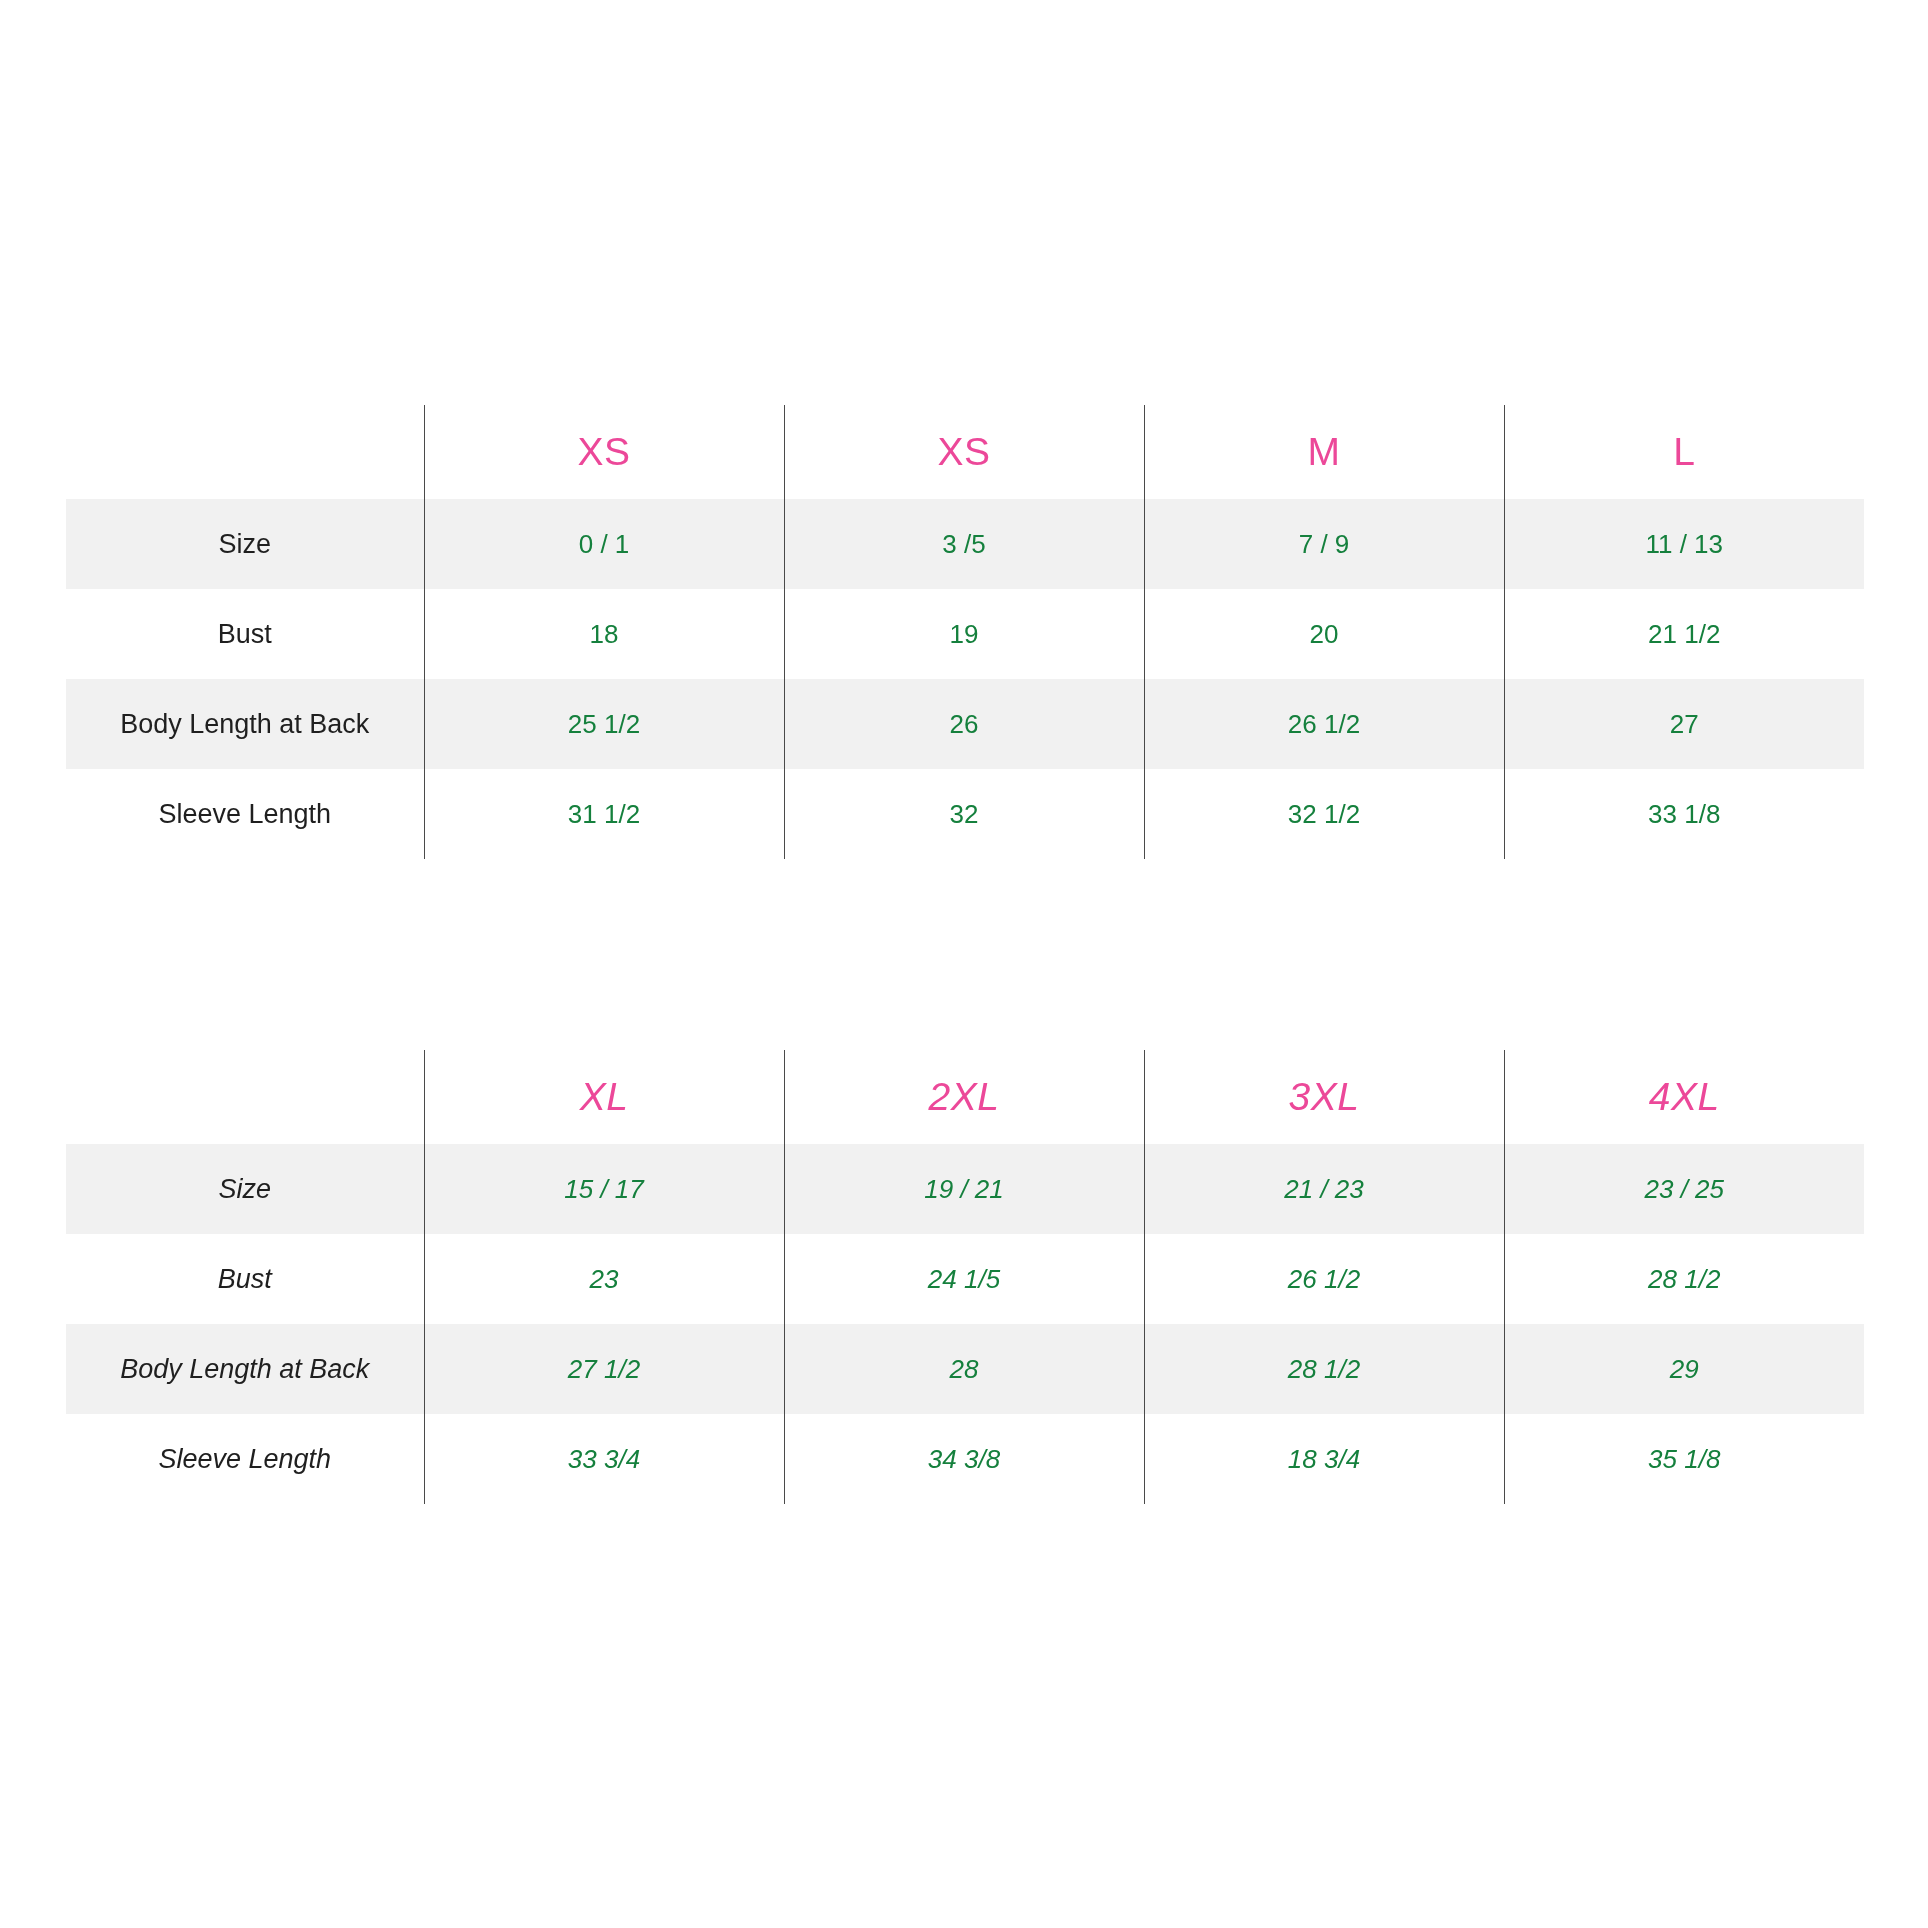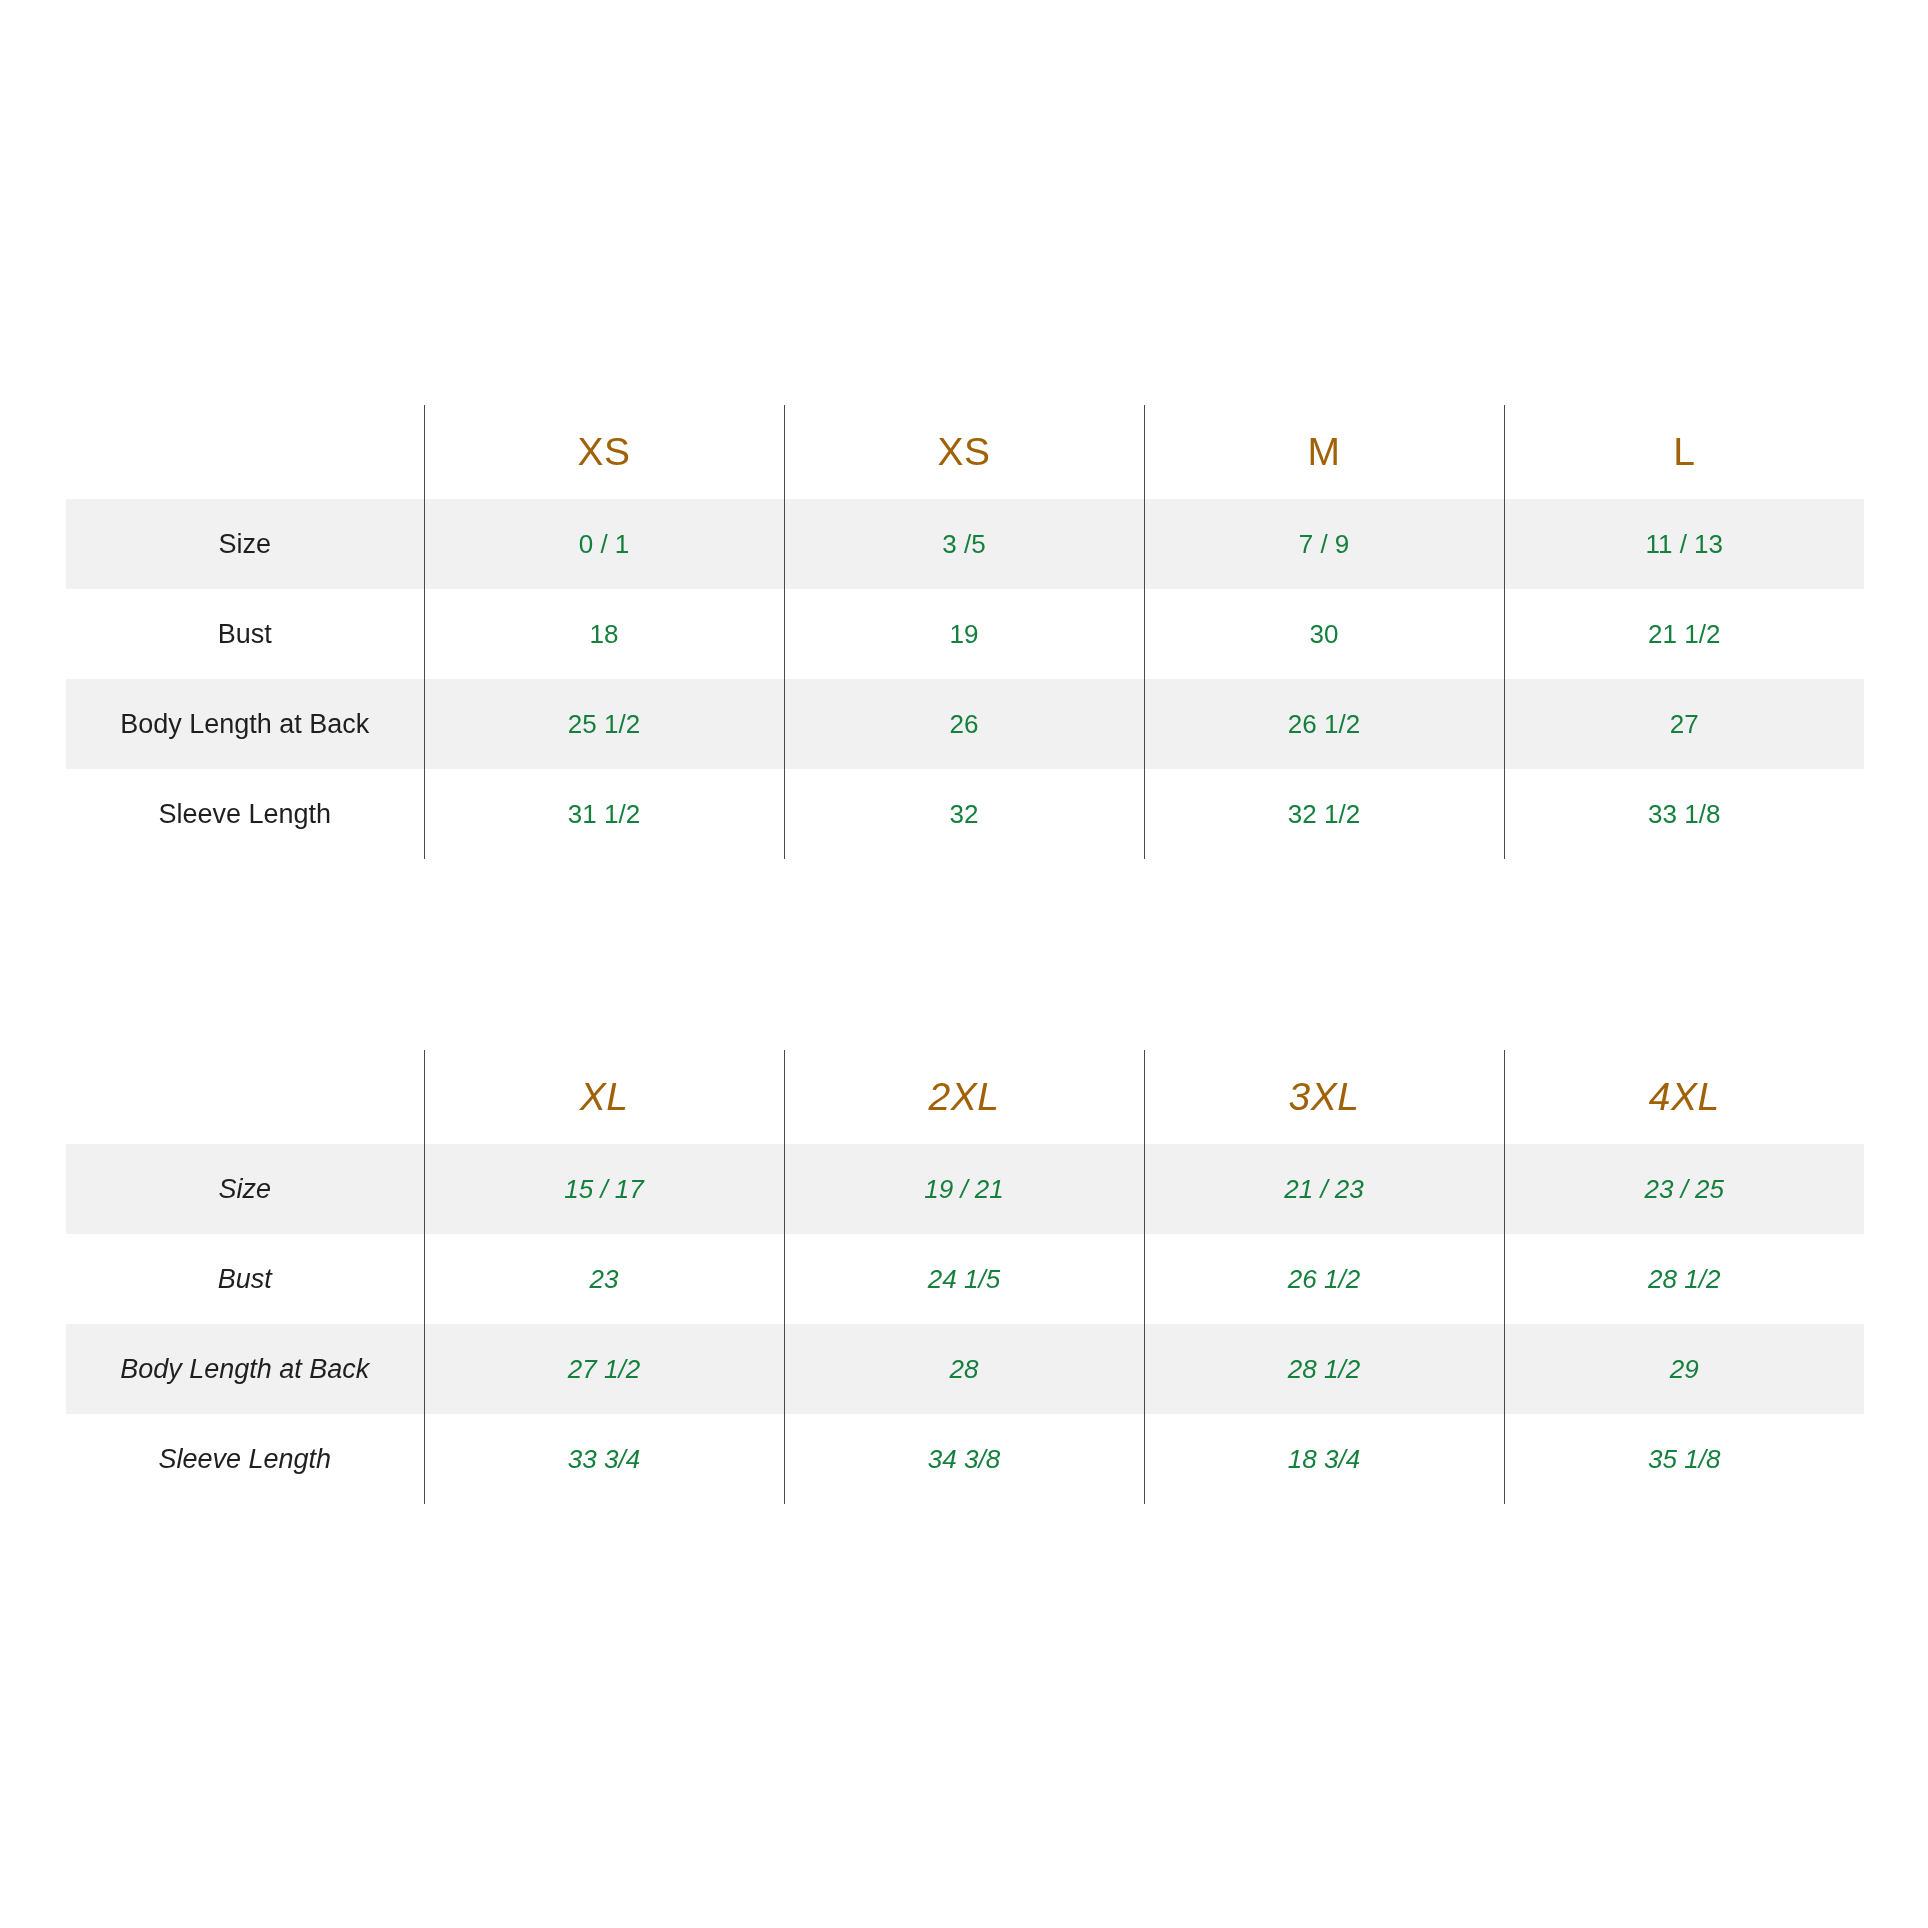--- a/index.html
+++ b/index.html
@@ -45,21 +45,21 @@
     text-align: center;
     vertical-align: middle;
     font-weight: normal;
     padding: 0;
   }
 
   
   tr.header-row th {
     height: 94px;
     font-size: 39px;
-    color: #a16207;
+    color: #ec4899;
     letter-spacing: 0.5px;
   }
   tr.header-row th.label-head {
     border-right: none;
   }
   tr.header-row th.size-head {
     border-left: 1.5px solid #4a4a4a;
   }
 
   
@@ -115,21 +115,21 @@
           <td class="row-label">Size</td>
           <td class="value-cell">0 / 1</td>
           <td class="value-cell">3 /5</td>
           <td class="value-cell">7 / 9</td>
           <td class="value-cell">11 / 13</td>
         </tr>
         <tr>
           <td class="row-label">Bust</td>
           <td class="value-cell">18</td>
           <td class="value-cell">19</td>
-          <td class="value-cell">30</td>
+          <td class="value-cell">20</td>
           <td class="value-cell">21 1/2</td>
         </tr>
         <tr class="shaded">
           <td class="row-label">Body Length at Back</td>
           <td class="value-cell">25 1/2</td>
           <td class="value-cell">26</td>
           <td class="value-cell">26 1/2</td>
           <td class="value-cell">27</td>
         </tr>
         <tr>

